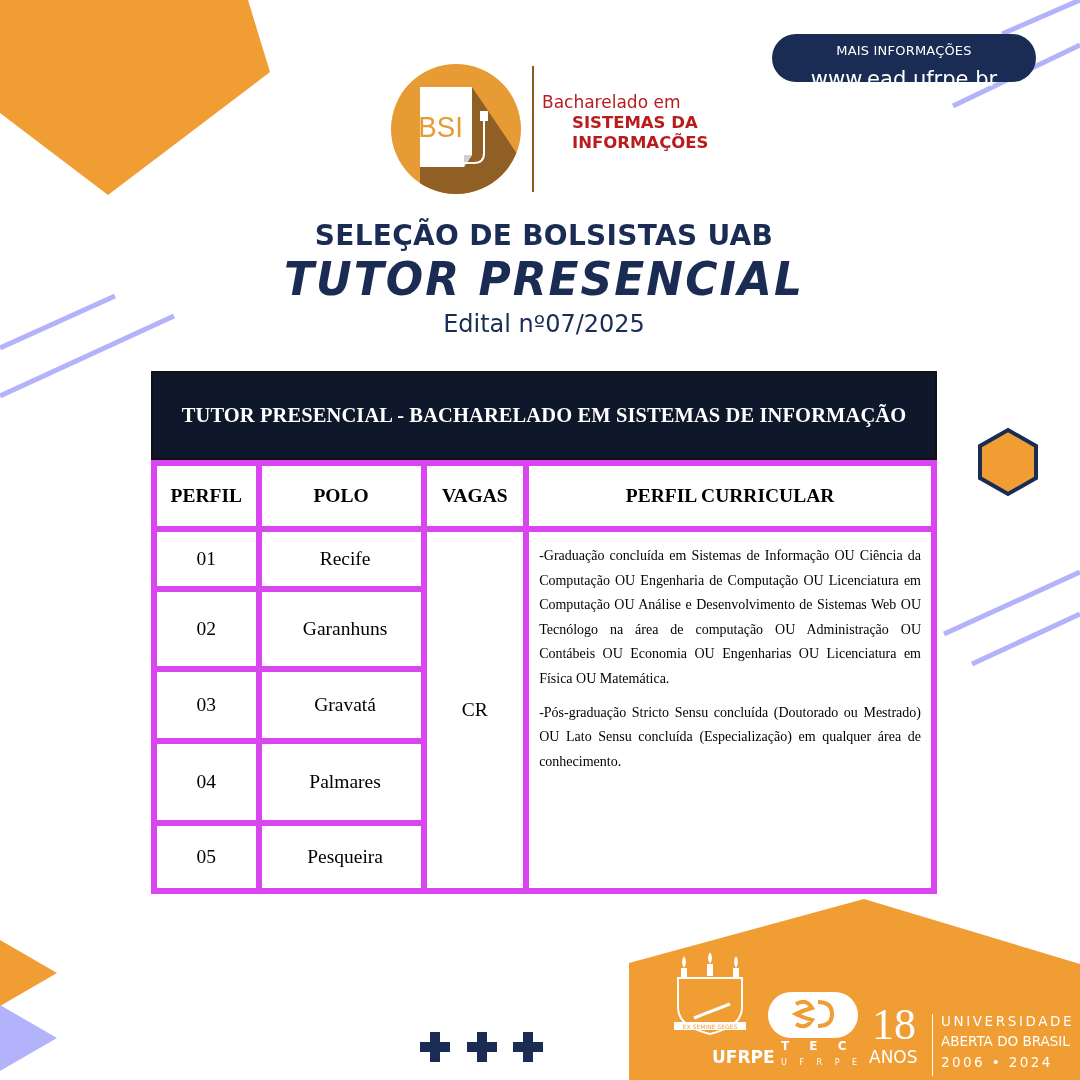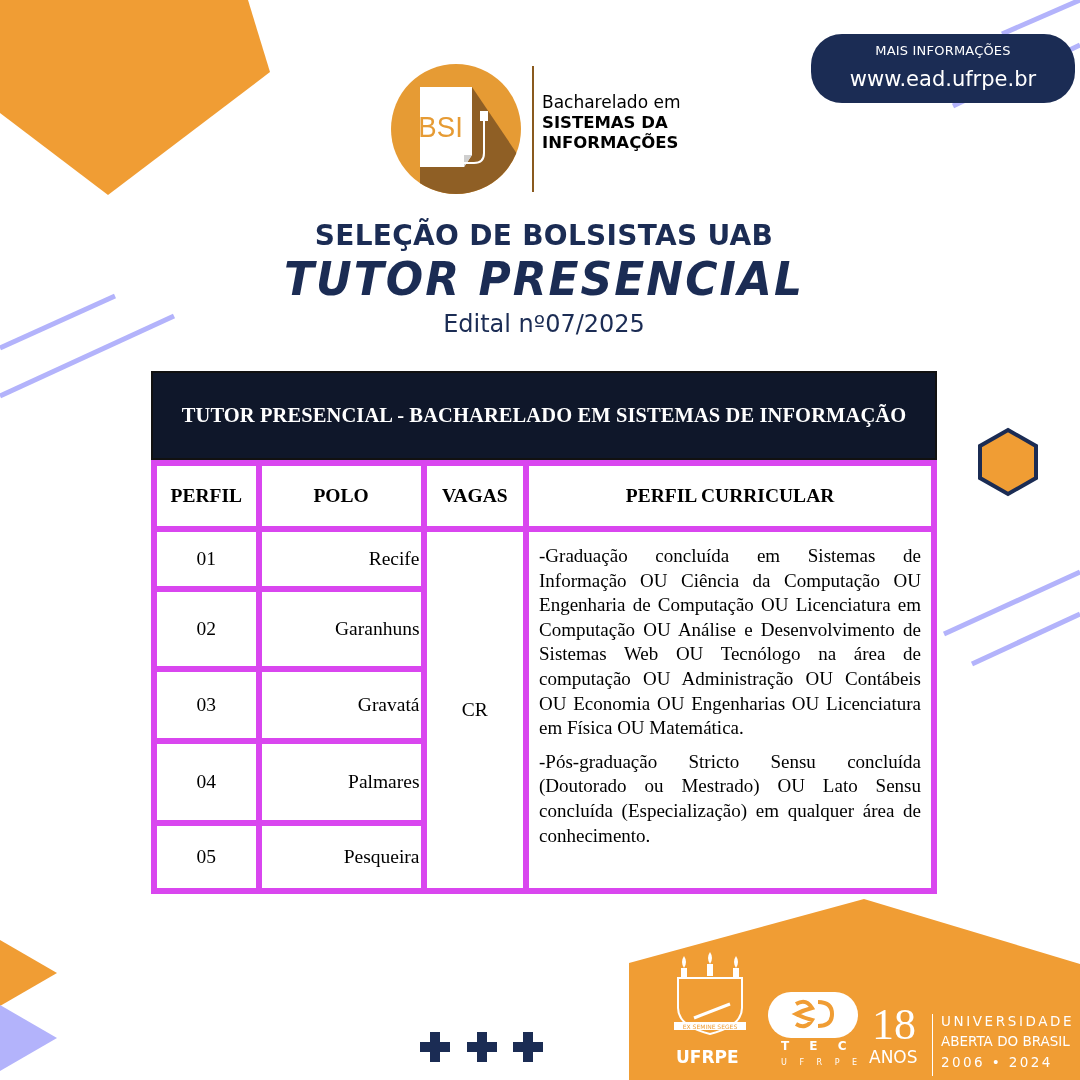--- a/index.html
+++ b/index.html
@@ -1,41 +1,41 @@
 <!DOCTYPE html>
 <html><head>
 <meta charset="utf-8">
 <style>
   html, body { margin:0; padding:0; }
   body { width:1080px; height:1080px; background:#ffffff; position:relative; overflow:hidden; font-family:"DejaVu Sans", sans-serif; }
   .abs { position:absolute; }
   svg.deco { position:absolute; left:0; top:0; width:1080px; height:1080px; }
 
-  .info-pill { position:absolute; left:811px; top:34px; width:264px; height:69px; background:#1b2c54; border-radius:31px; color:#fff; text-align:center; }
+  .info-pill { position:absolute; left:772px; top:34px; width:264px; height:48px; background:#1b2c54; border-radius:31px; color:#fff; text-align:center; }
   .info-pill .l1 { font-family:"DejaVu Sans", sans-serif; font-size:13px; margin-top:9px; letter-spacing:0.2px; }
   .info-pill .l2 { font-family:"DejaVu Sans", sans-serif; font-size:21px; margin-top:9px; }
 
-  .logo-text { position:absolute; left:542px; top:93px; color:#000000; line-height:1.1; }
+  .logo-text { position:absolute; left:542px; top:93px; color:#b91c1c; line-height:1.1; }
   .logo-text .t1 { font-family:"DejaVu Sans", sans-serif; font-size:17px; font-weight:normal; }
-  .logo-text .t2 { font-family:"DejaVu Sans", sans-serif; font-size:16.5px; font-weight:bold; margin-top:2px; }
+  .logo-text .t2 { font-family:"DejaVu Sans", sans-serif; font-size:16.5px; font-weight:bold; margin-top:2px;margin-left:30px; }
   .logo-sep { position:absolute; left:532px; top:66px; width:2px; height:126px; background:#8a5a1e; }
 
   .title1 { position:absolute; left:0; width:1088px; top:219px; text-align:center; font-family:"DejaVu Sans", sans-serif; font-weight:bold; font-size:28px; color:#1b2c54; letter-spacing:0.3px; }
   .title2 { position:absolute; left:0; width:1088px; top:253px; text-align:center; font-family:"DejaVu Sans", sans-serif; font-weight:bold; font-style:italic; font-size:44px; color:#1b2c54; letter-spacing:2px; transform:scaleY(1.05); }
   .title3 { position:absolute; left:0; width:1088px; top:310px; text-align:center; font-family:"DejaVu Sans", sans-serif; font-size:24px; color:#1b2c54; }
 
   .table-wrap { position:absolute; left:151px; top:371px; width:786px; }
   .t-head { background:#0f172a; height:89px; border:2px solid #111; box-sizing:border-box; color:#fff; font-family:"Liberation Serif", serif; font-weight:bold; font-size:20.5px; display:flex; align-items:center; justify-content:center; letter-spacing:0.1px; }
   table.grid { border-collapse:collapse; width:786px; font-family:"Liberation Serif", serif; color:#000; background:#fff; }
   table.grid td, table.grid th { border:6px solid #d946ef; }
   table.grid th { font-weight:bold; font-size:19.5px; height:58px; text-align:center; }
   table.grid td.num { text-align:center; font-size:19.5px;margin-left:26px; }
-  table.grid td.polo { text-align:right; padding-left:9px; font-size:19.5px; }
+  table.grid td.polo { text-align:center; padding-left:9px; font-size:19.5px; }
   table.grid td.vagas { text-align:center; font-size:19.5px; }
-  table.grid td.curr { vertical-align:top; padding:12px 10px 0 10px; font-size:19px; line-height:24.6px; text-align:justify; }
+  table.grid td.curr { vertical-align:top; padding:12px 10px 0 10px; font-size:14px; line-height:24.6px; text-align:justify; }
   table.grid td.curr p { margin:0 0 9px 0; }
 
   .plus { position:absolute; top:1032px; width:30px; height:30px; }
   .plus:before, .plus:after { content:""; position:absolute; background:#1b2c54; }
   .plus:before { left:10px; top:0; width:10px; height:30px; }
   .plus:after { left:0; top:10px; width:30px; height:10px; }
 
   .footer-txt { position:absolute; color:#fff; }
 </style>
 </head>
@@ -141,21 +141,21 @@
     <path d="M38,0 q4,6 0,12 q-4,-6 0,-12z"></path>
       <rect x="35" y="12" width="6" height="12"></rect>
     <path d="M64,4 q4,6 0,12 q-4,-6 0,-12z"></path>
       <rect x="61" y="16" width="6" height="10"></rect>
   </g>
   <path d="M6,26 L70,26 L70,56 Q70,74 38,82 Q6,74 6,56 Z" fill="none" stroke="#ffffff" stroke-width="2"></path>
   <line x1="22" y1="66" x2="58" y2="52" stroke="#ffffff" stroke-width="3"></line>
   <rect x="2" y="70" width="72" height="8" fill="#ffffff"></rect>
   <text x="38" y="77" text-anchor="middle" font-family="DejaVu Sans, sans-serif" font-size="6" fill="#f09d34">EX SEMINE SEGES</text>
 </svg>
-<div class="footer-txt" style="left:676px;top:1047px;font-family:'DejaVu Sans',sans-serif;font-weight:bold;font-size:17px;">UFRPE</div>
+<div class="footer-txt" style="left:712px;top:1047px;font-family:'DejaVu Sans',sans-serif;font-weight:bold;font-size:17px;">UFRPE</div>
 
 <svg class="abs" style="left:766px;top:990px;" width="94" height="50" viewBox="0 0 94 50">
   <path d="M25,2 h44 a23,23 0 0 1 0,46 h-44 a23,23 0 0 1 0,-46z" fill="#ffffff"></path>
   <path d="M30,14 q10,-6 16,4 q-8,2 -16,6 q8,4 16,6 q-6,10 -16,4" fill="none" stroke="#f09d34" stroke-width="4"></path>
   <path d="M52,12 q14,0 14,12 q0,12 -14,12" fill="none" stroke="#f09d34" stroke-width="4"></path>
 </svg>
 <div class="footer-txt" style="left:781px;top:1039px;font-family:'DejaVu Sans',sans-serif;font-weight:bold;font-size:12px;letter-spacing:8px;">T E C</div>
 <div class="footer-txt" style="left:781px;top:1058px;font-family:'DejaVu Sans',sans-serif;font-size:8px;letter-spacing:5px;">U F R P E</div>
 
 <div class="footer-txt" style="left:872px;top:1003px;font-family:'Liberation Serif',serif;font-size:44px;line-height:44px;">18</div>

